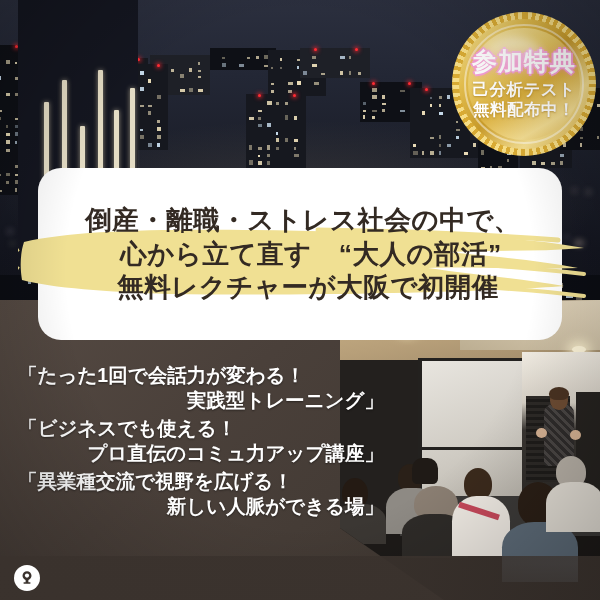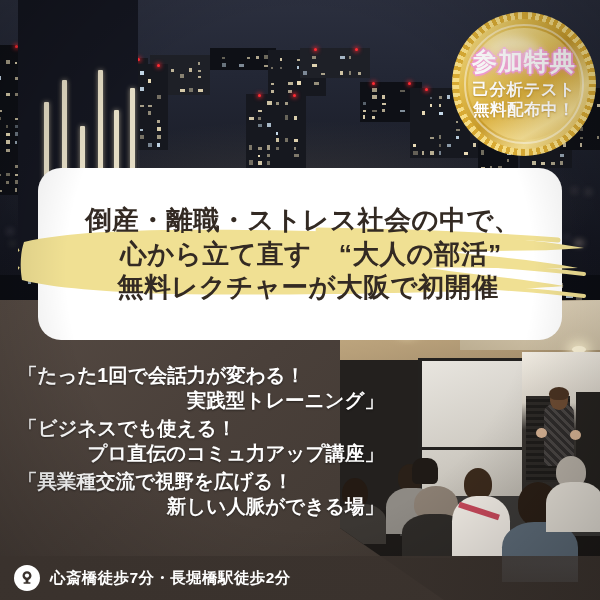--- a/index.html
+++ b/index.html
@@ -746,16 +746,15 @@
 
   <div class="vig"></div>
 
   <div class="botbar">
     <span class="pin">
       <svg width="16" height="17" viewBox="0 0 16 17">
         <path d="M8 1.2c-2.5 0-4.5 2-4.5 4.5 0 1.9 1.3 3.5 3.1 4.2v2.4h-2v1.5h6.8v-1.5h-2v-2.4c1.8-.7 3.1-2.3 3.1-4.2 0-2.5-2-4.5-4.5-4.5z" fill="#3a322d"></path>
         <circle cx="8" cy="5.6" r="2.1" fill="#fff"></circle>
       </svg>
     </span>
-    <span class="bot-text">心斎橋徒歩7分・長堀橋駅徒歩2分</span>
   </div>
 
 </div>
 
 </body></html>

